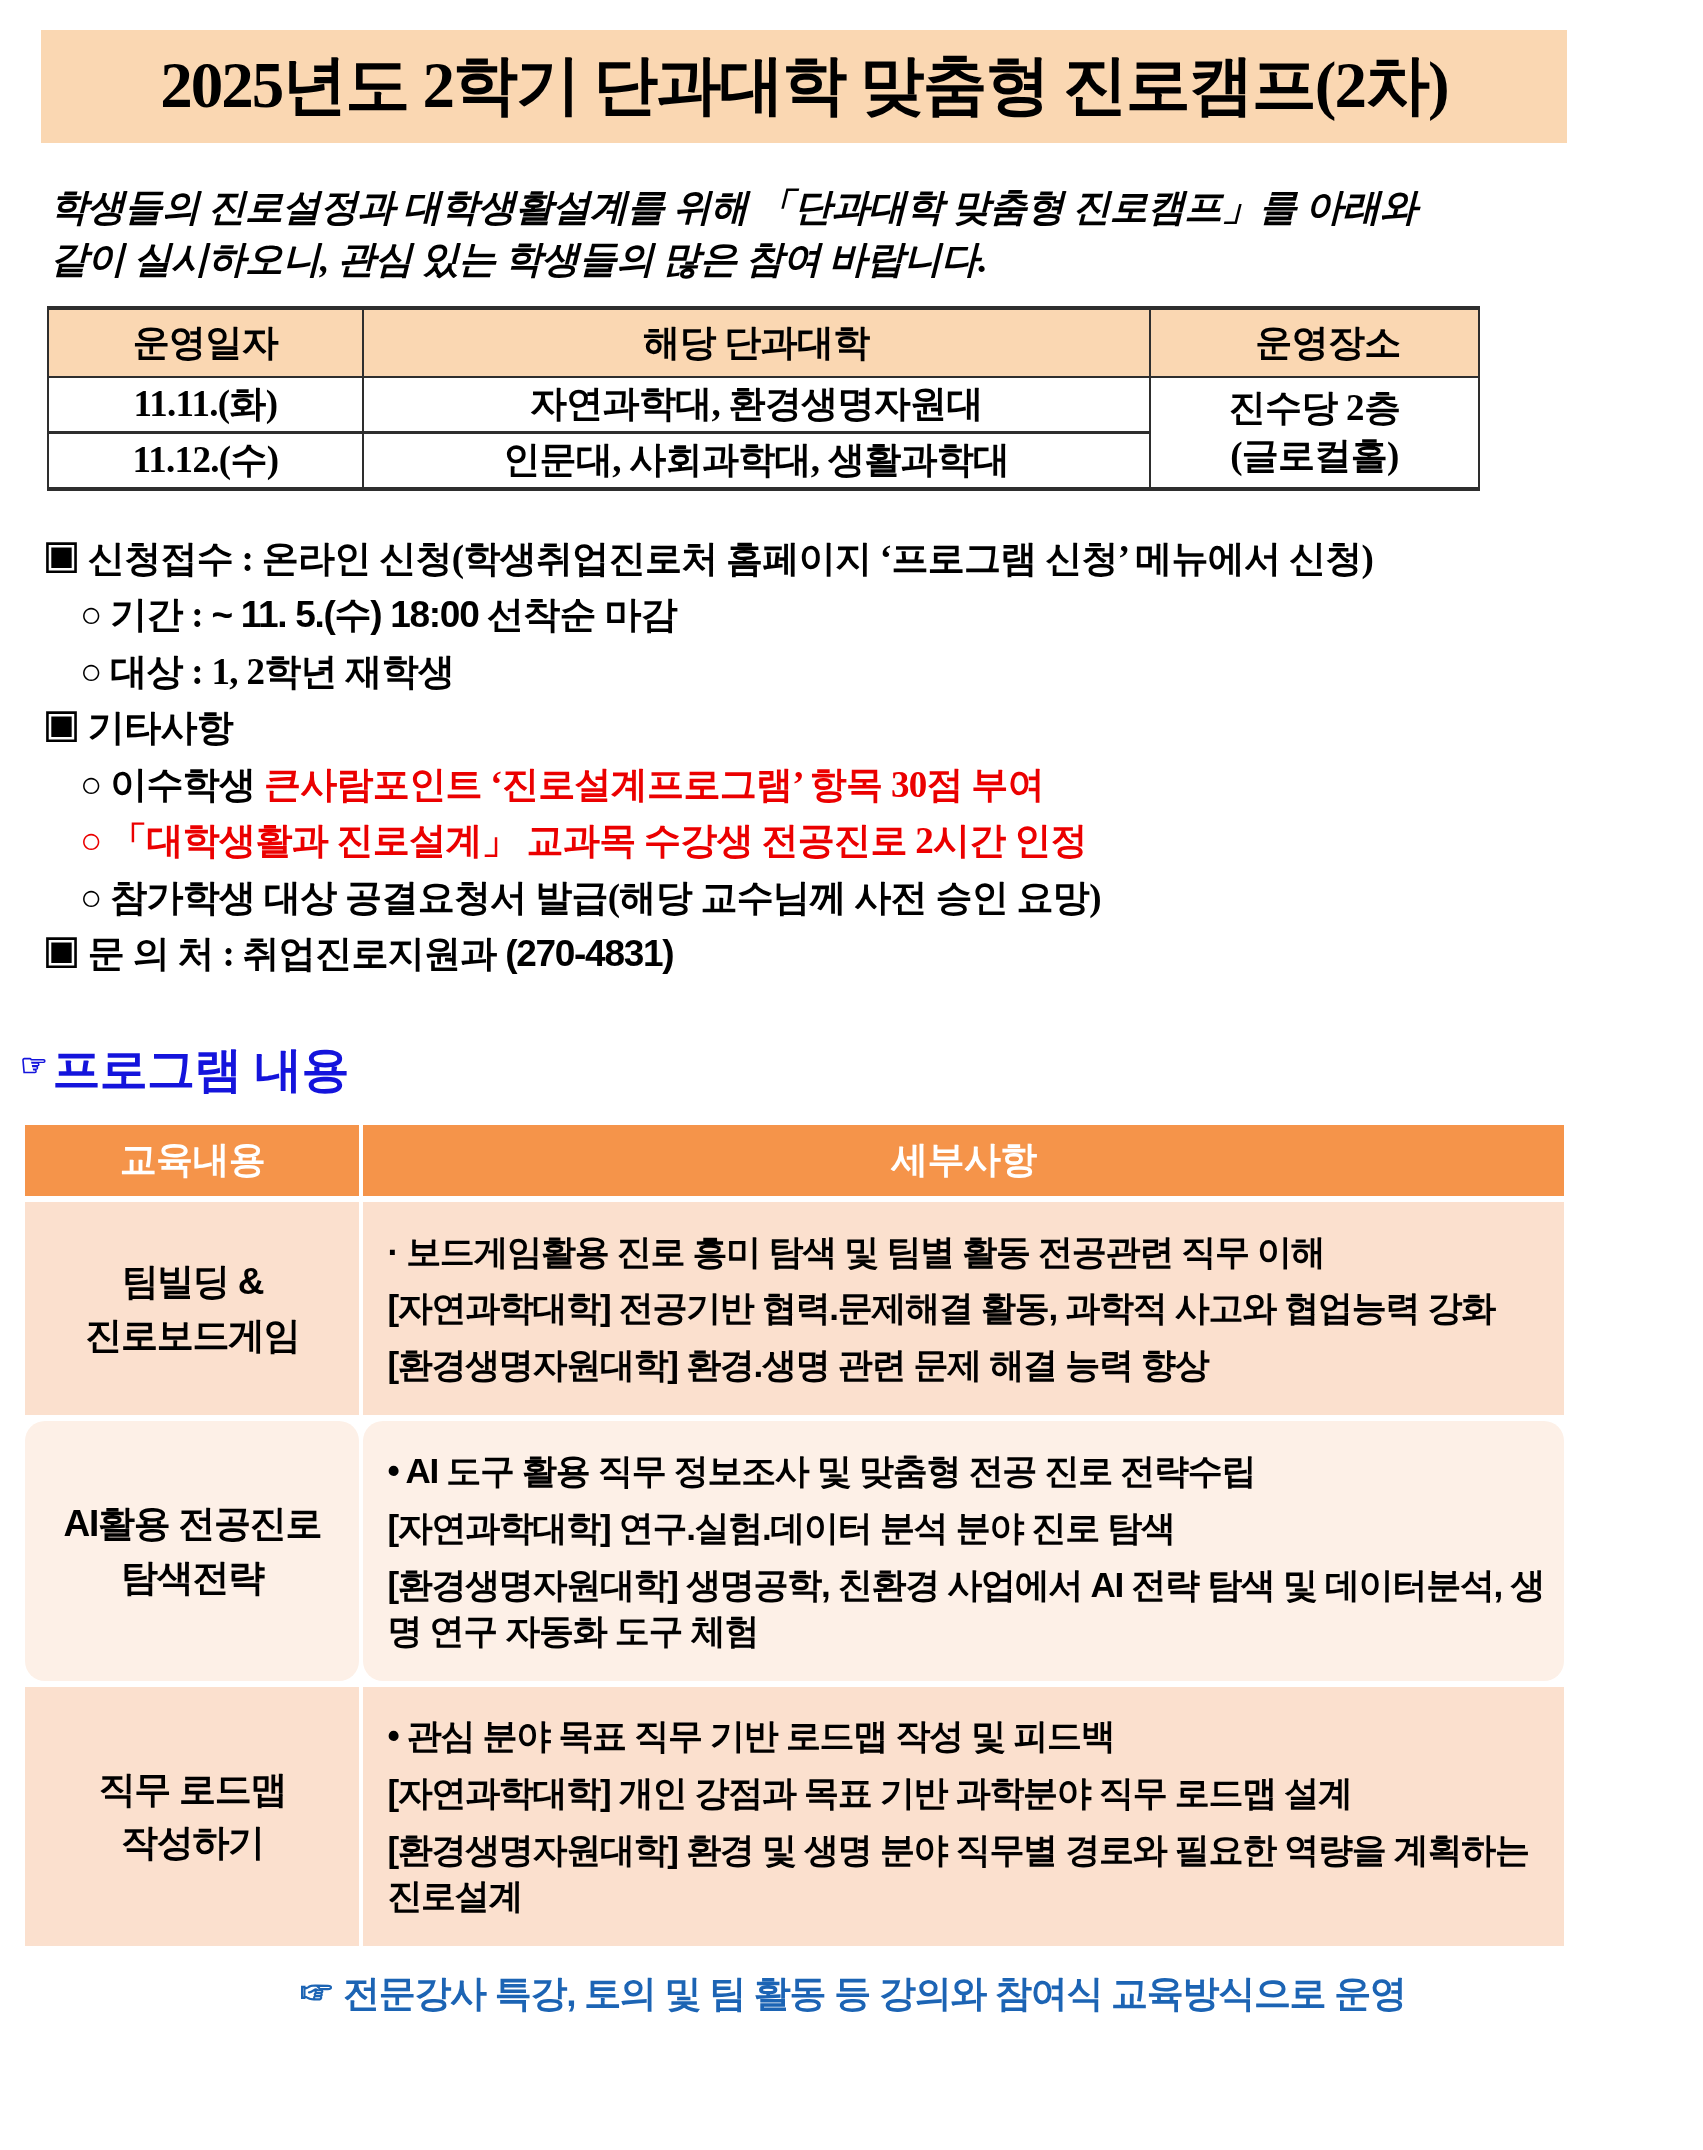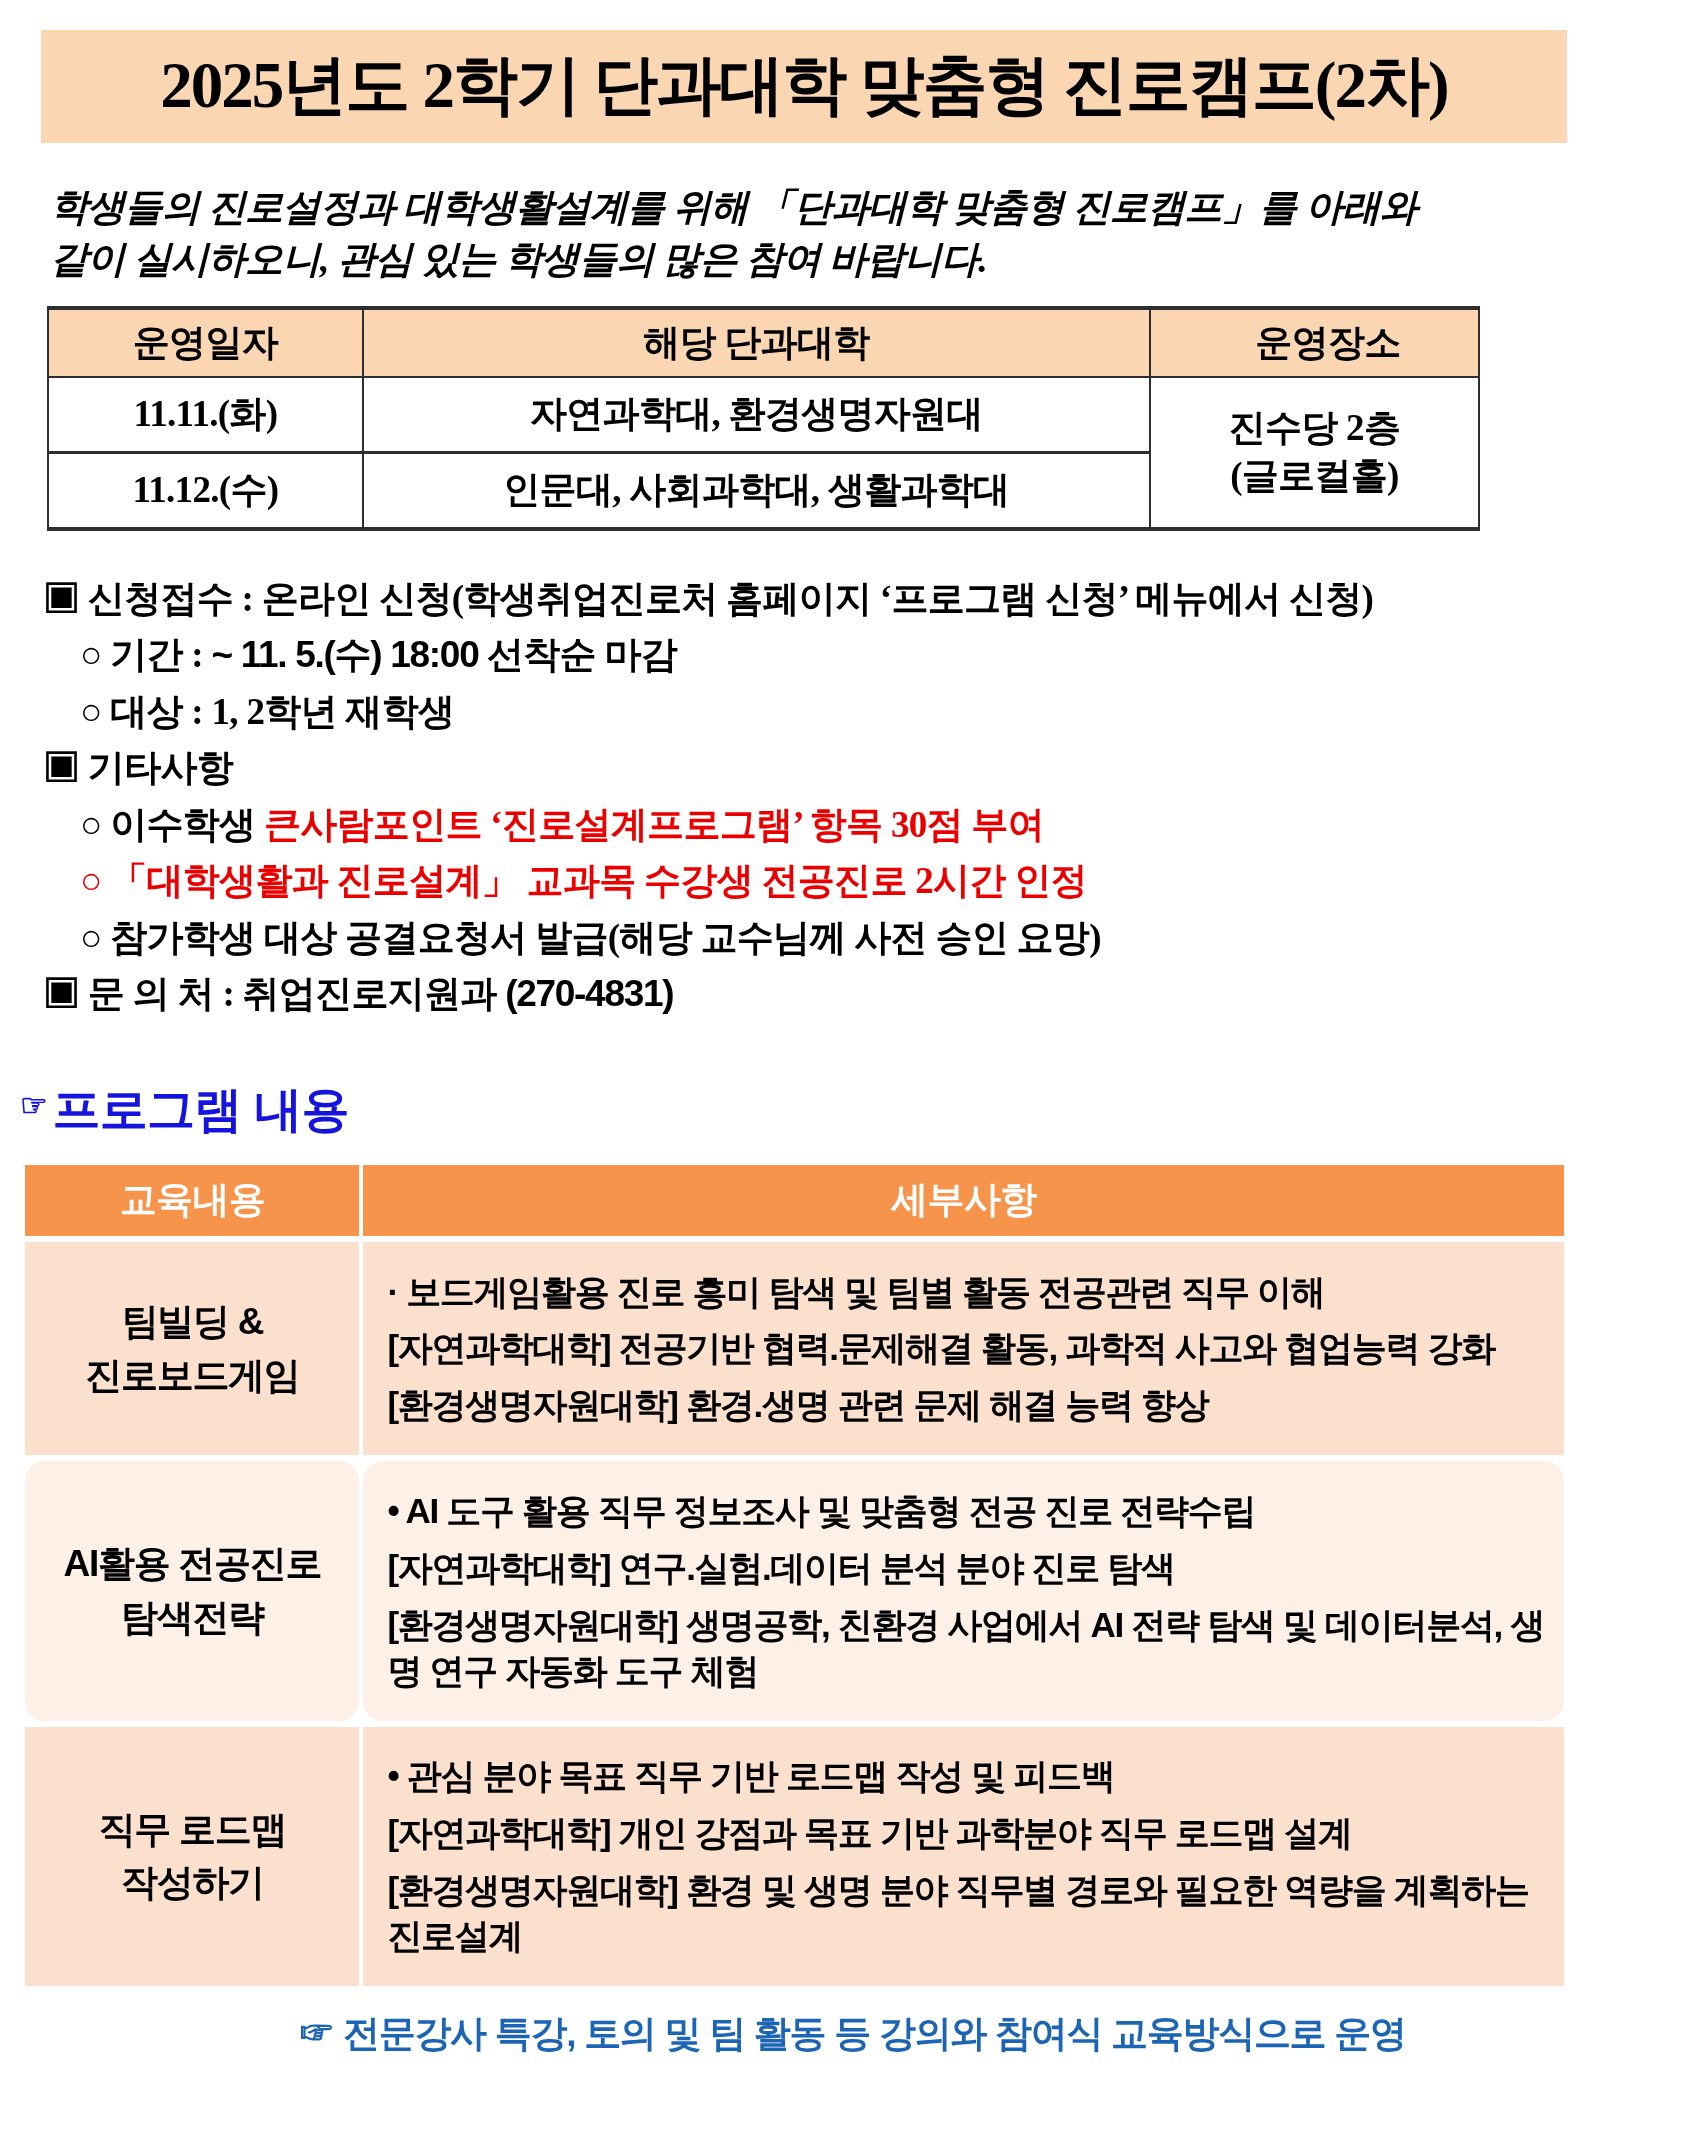--- a/index.html
+++ b/index.html
@@ -47,21 +47,21 @@
   }
   .schedule-table th,.schedule-table td{
     border:2px solid var(--table-border);
   }
   .schedule-table{border-top:4.7px solid var(--table-border);border-bottom:4.7px solid var(--table-border);}
   .schedule-table th{
     background:var(--banner-bg);
     font-size:37px;height:69px;font-weight:bold;letter-spacing:-0.7px;
   }
   .schedule-table td{
-    background:#fff;font-size:37px;height:76px;letter-spacing:-0.7px;
+    background:#fff;font-size:37px;height:56px;letter-spacing:-0.7px;
   }
   .schedule-table tbody tr:first-child td{border-bottom:3.3px solid var(--table-border);}
   .col-date{width:22%;}
   .col-college{width:55%;}
   .col-venue{width:23%;padding-left:28px;}
   .venue-cell div{line-height:1.3;}
   .details{
     margin:48px 0 0 43px;
     font-size:37px;font-weight:bold;letter-spacing:-0.7px;
   }

